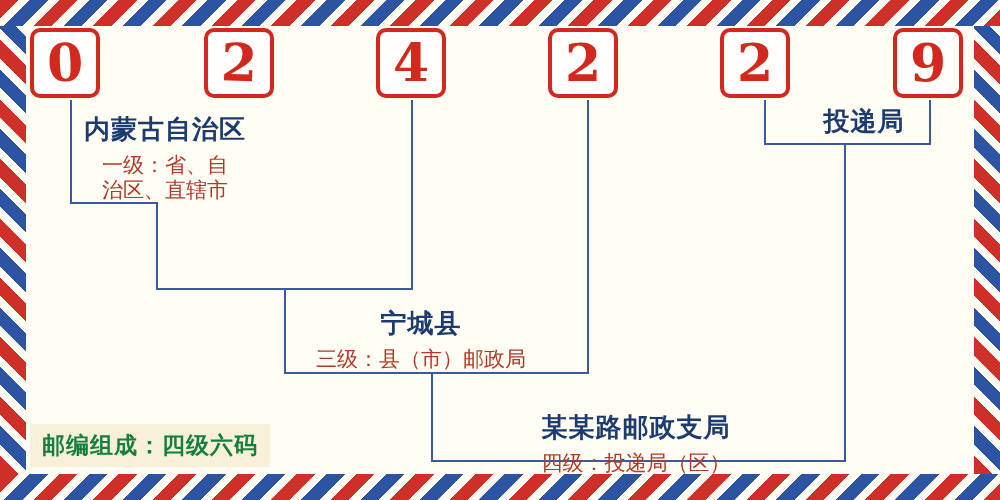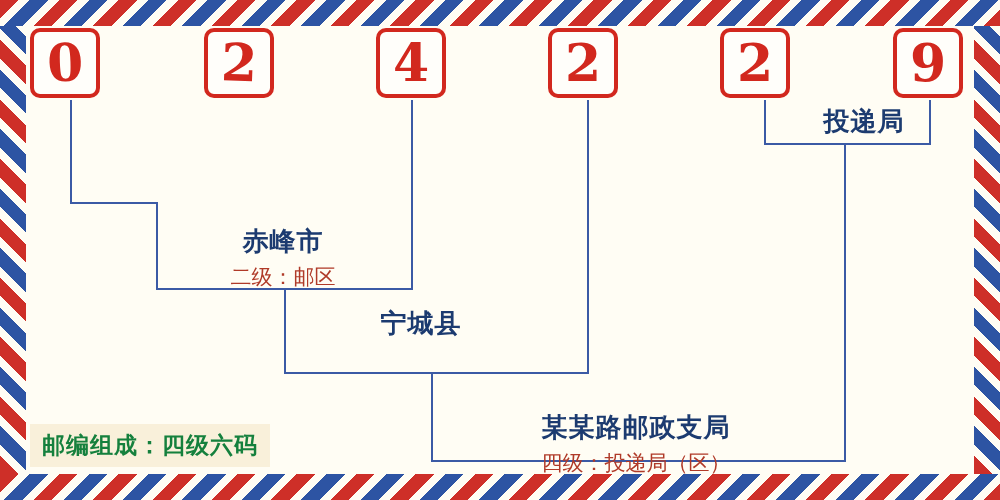--- a/index.html
+++ b/index.html
@@ -97,28 +97,30 @@
   <div class="ln v" style="left:587px;top:100px;height:274px"></div>
   <div class="ln v" style="left:431px;top:372px;height:90px"></div>
 
   <div class="ln h" style="left:431px;top:460px;width:415px"></div>
   <div class="ln v" style="left:844px;top:143px;height:319px"></div>
 
   <div class="ln h" style="left:764px;top:143px;width:167px"></div>
   <div class="ln v" style="left:764px;top:100px;height:45px"></div>
   <div class="ln v" style="left:929px;top:100px;height:45px"></div>
 
+  <div class="lbl" style="left:45px;top:112px;width:240px">
+    <div class="title">内蒙古自治区</div>
+    <div class="sub">一级：省、自
+治区、直辖市</div>
+  </div>
 
-  <div class="lbl" style="left:183px;top:224px;width:200px">
-    <div class="title">赤峰市</div>
-    <div class="sub">二级：邮区</div>
-  </div>
 
   <div class="lbl" style="left:296px;top:306px;width:250px">
     <div class="title">宁城县</div>
+    <div class="sub">三级：县（市）邮政局</div>
   </div>
 
   <div class="lbl" style="left:516px;top:410px;width:240px">
     <div class="title">某某路邮政支局</div>
     <div class="sub">四级：投递局（区）</div>
   </div>
 
   <div class="lbl" style="left:784px;top:104px;width:160px">
     <div class="title">投递局</div>
   </div>

